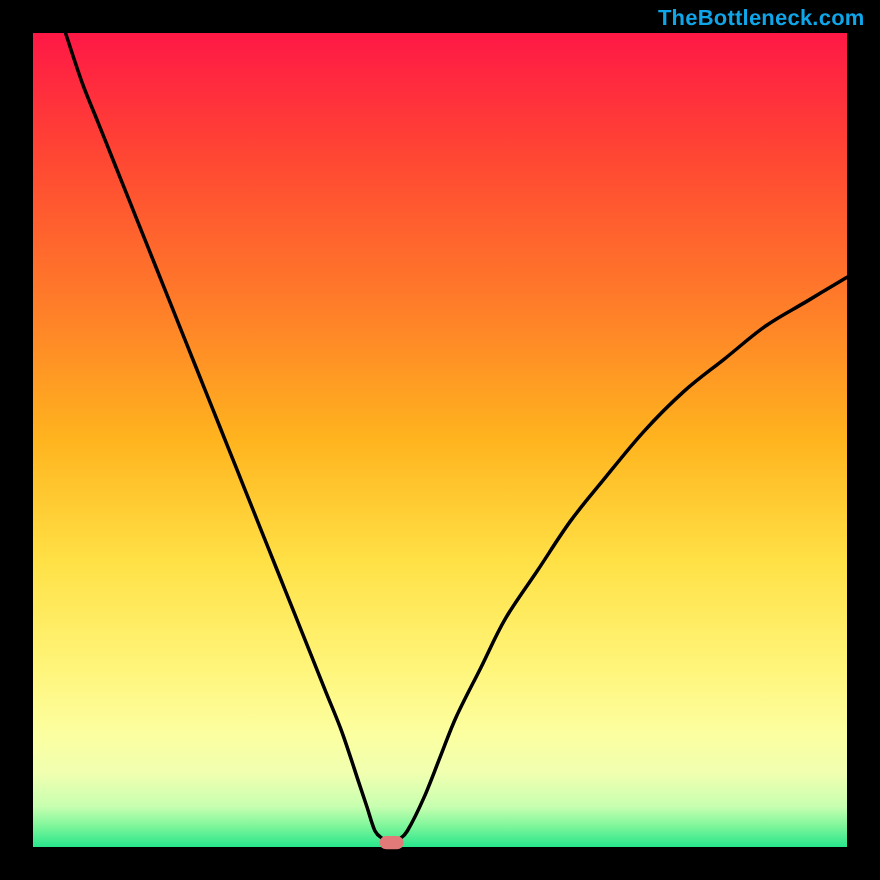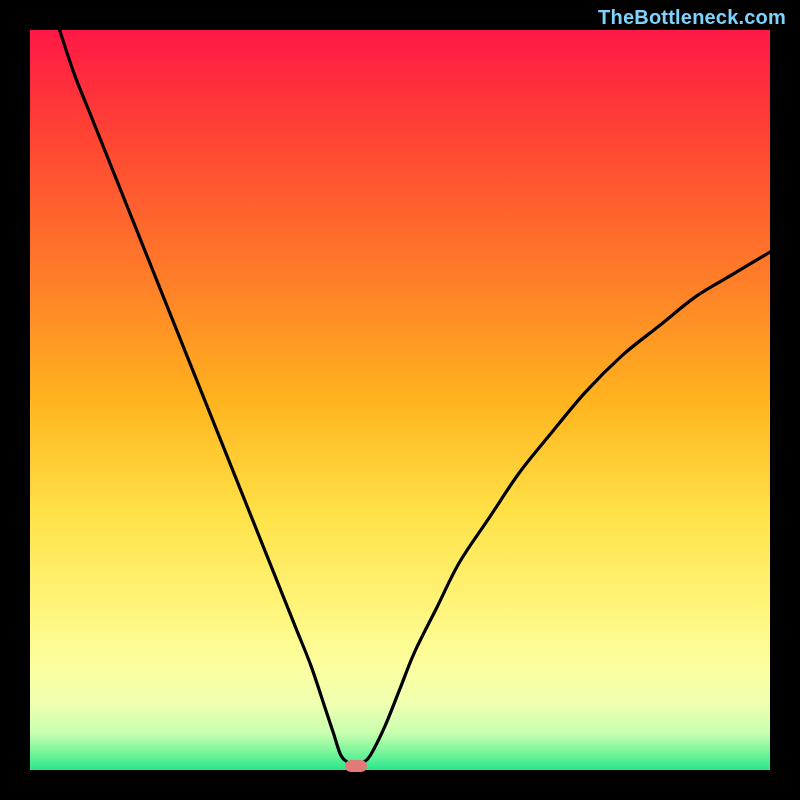--- a/index.html
+++ b/index.html
@@ -31,21 +31,21 @@
       #28e68c 100%
     );
   }
   .watermark {
     position: absolute;
     top: 6px;
     right: 14px;
     font-family: Tahoma, Arial, sans-serif;
     font-size: 20px;
     font-weight: 600;
-    color: #7dd3fc;
+    color: #0ea5e9;
     letter-spacing: 0.2px;
     user-select: none;
   }
   .marker {
     position: absolute;
     width: 22px;
     height: 12px;
     background: #e37a7a;
     border-radius: 6px;
   }

